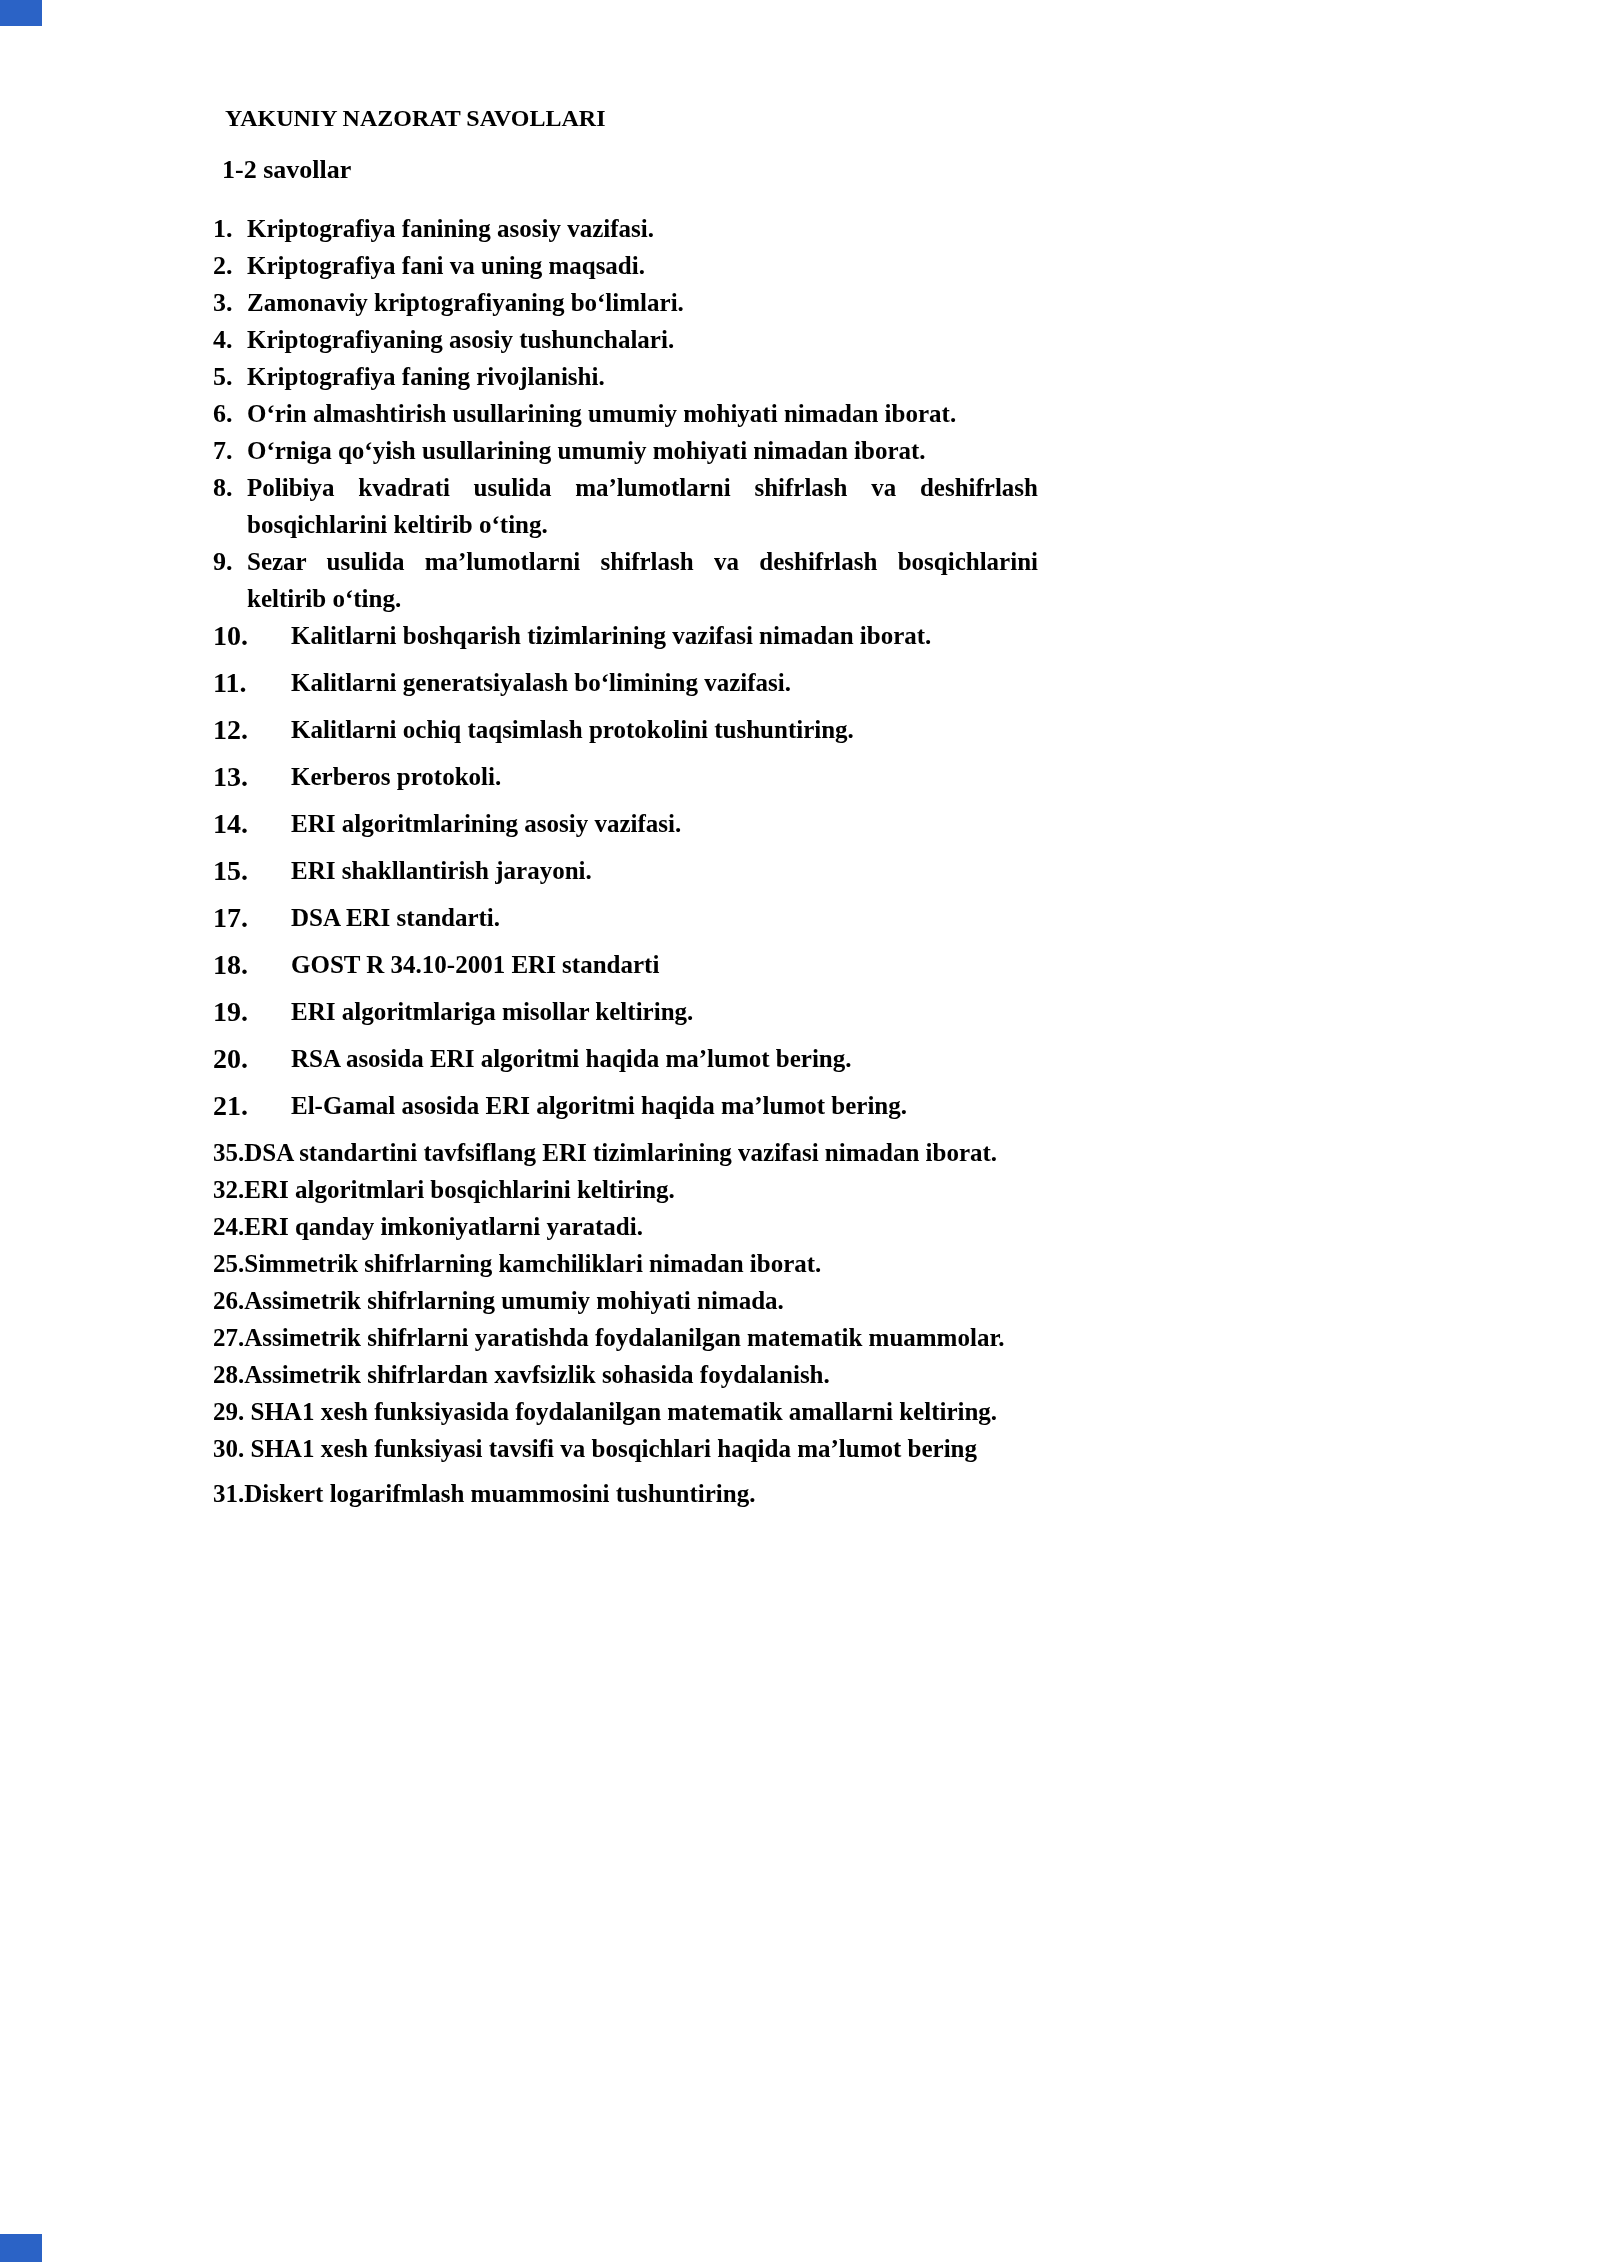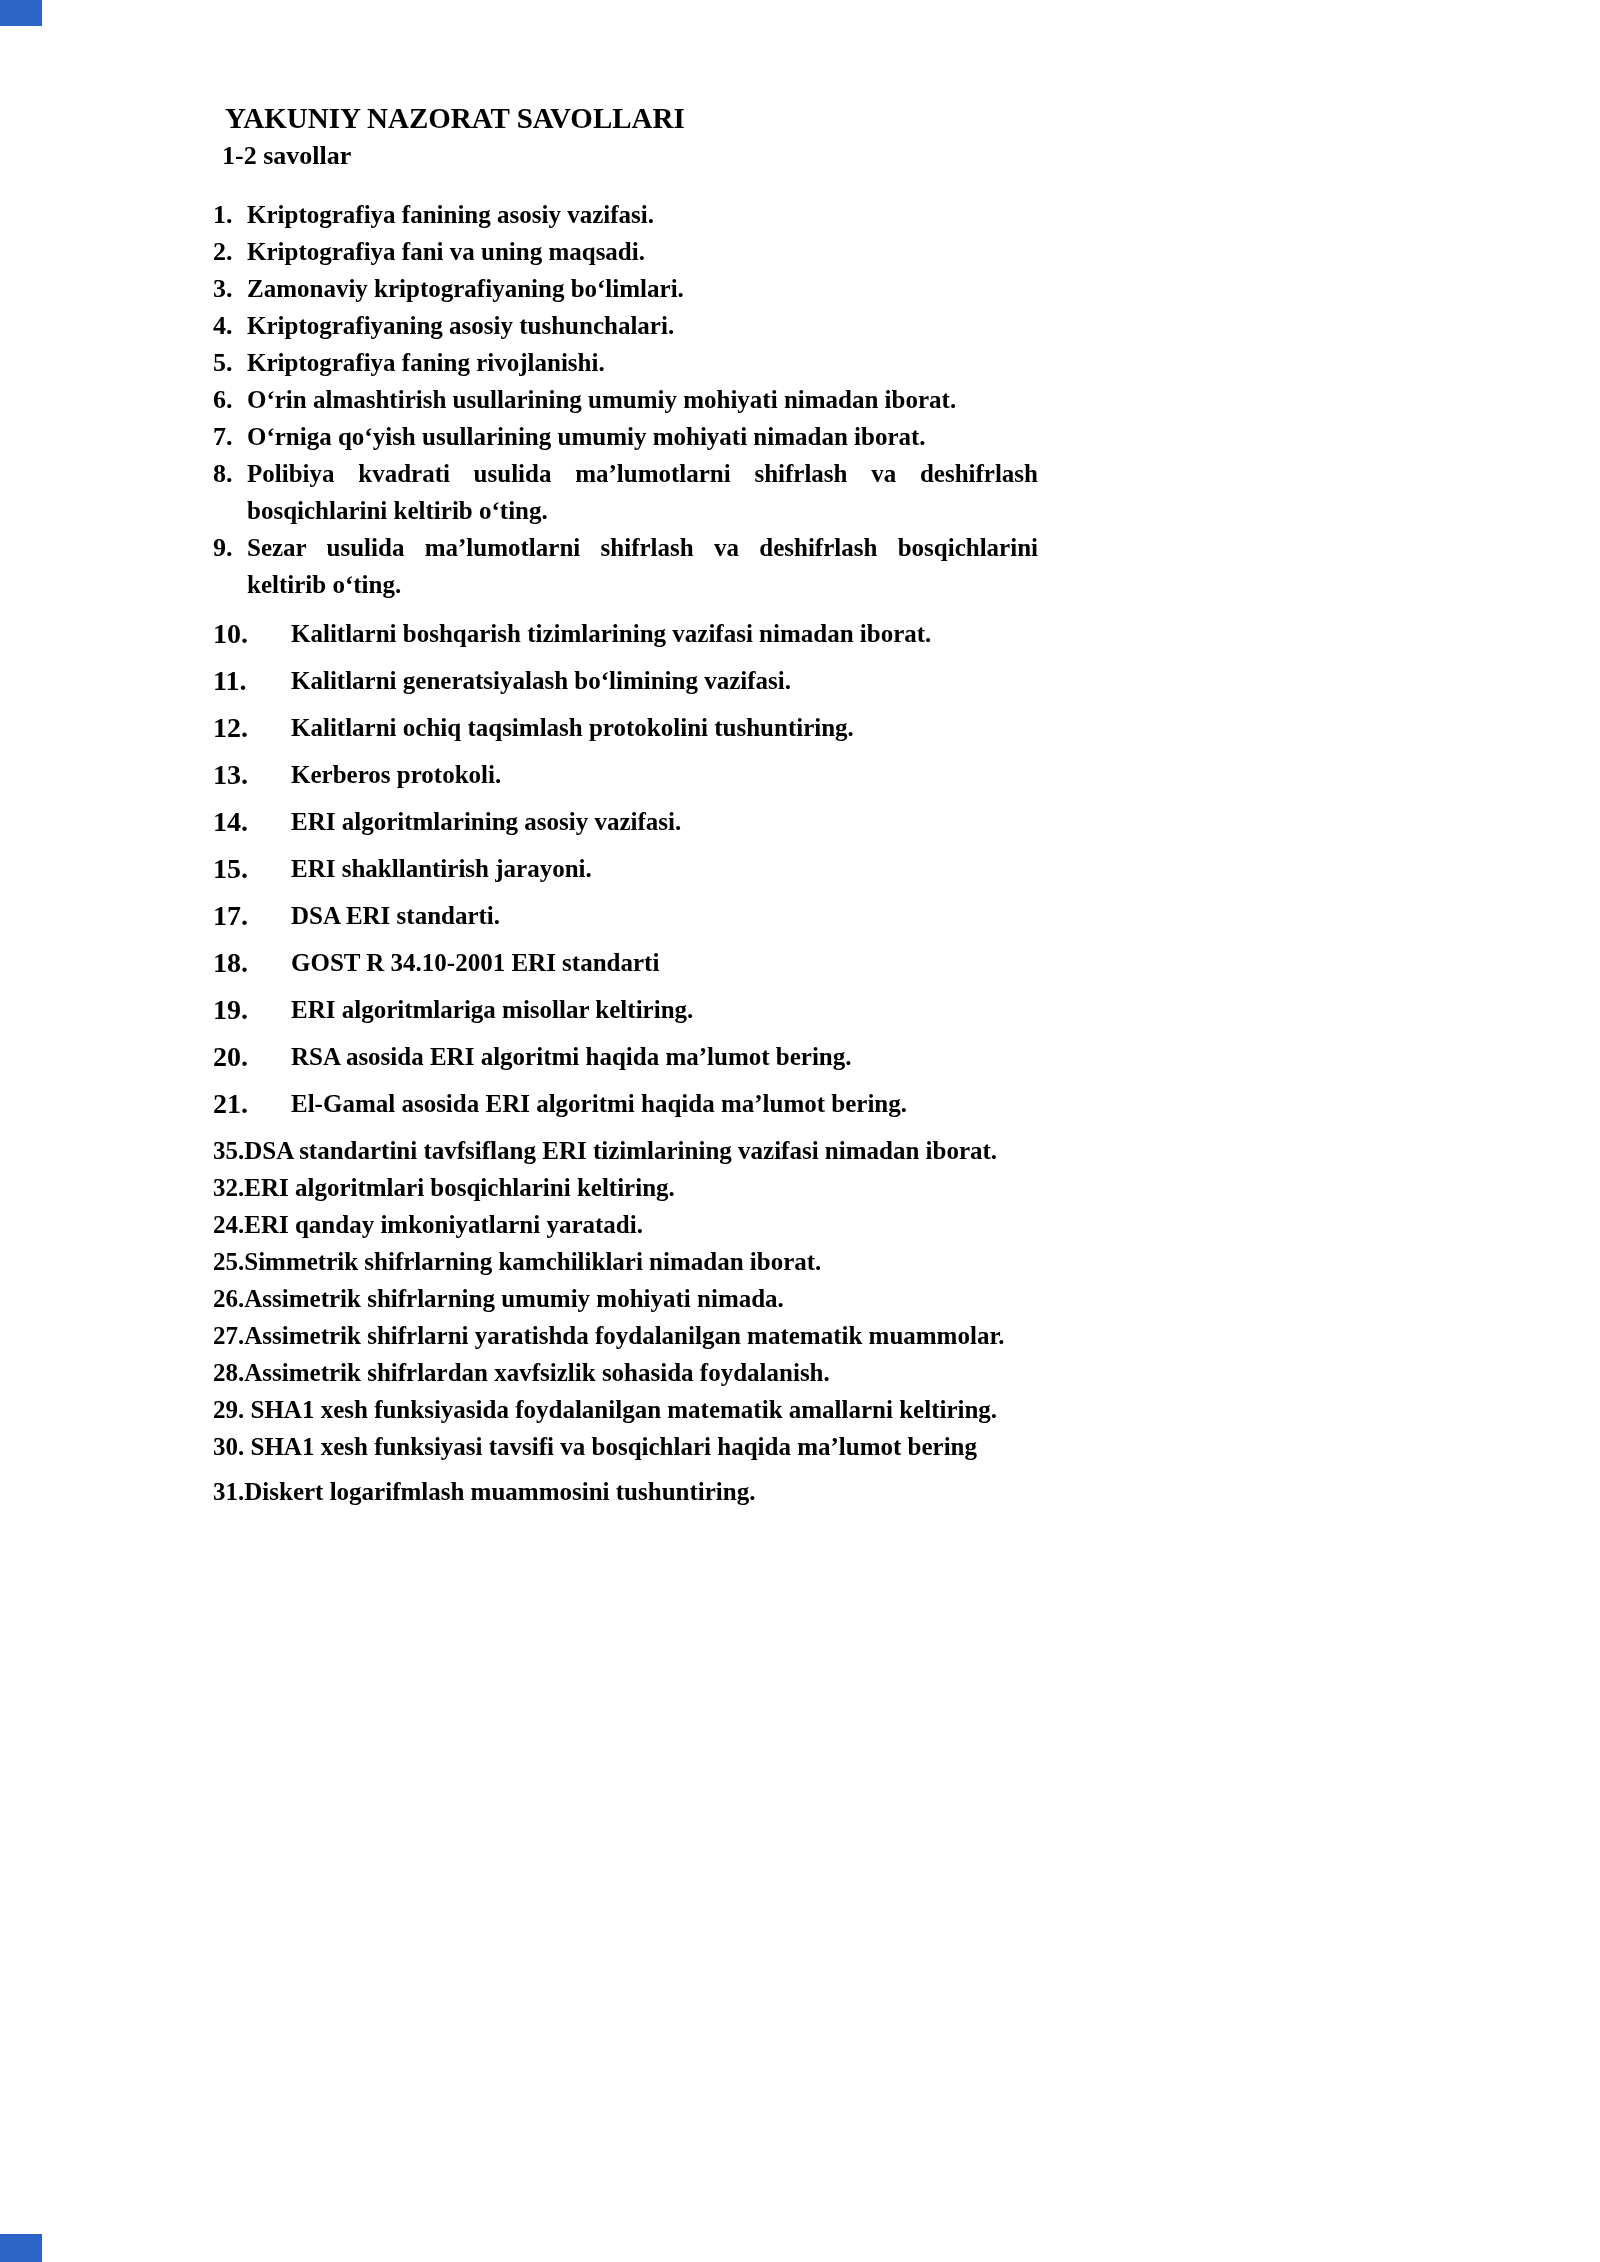--- a/index.html
+++ b/index.html
@@ -20,32 +20,32 @@
     height: 2262px;
     background: #ffffff;
   }
   .content {
     position: absolute;
     left: 160px;
     top: 100px;
     width: 878px;
   }
   .title {
-    font-size: 29px;
-    line-height: 37px;
-    margin: 0 0 0 65px;
+    font-size: 24px;
+    line-height: 37px;
+    margin: 0 0 14px 65px;
   }
   .subtitle {
     font-size: 26px;
     line-height: 37px;
     margin: 0 0 0 62px;
   }
   ol { list-style: none; margin: 0; padding: 0; }
   .list-a { margin: 22px 0 0 53px; }
-  .list-b { margin: 12px 0 0 53px; }
+  .list-b { margin: 0 0 0 53px; }
   .q-item {
     display: flex;
     font-size: 25px;
     line-height: 37px;
     text-align: justify;
   }
   .list-a .q-num {
     flex: 0 0 34px;
     font-size: 26px;
     line-height: 37px;

